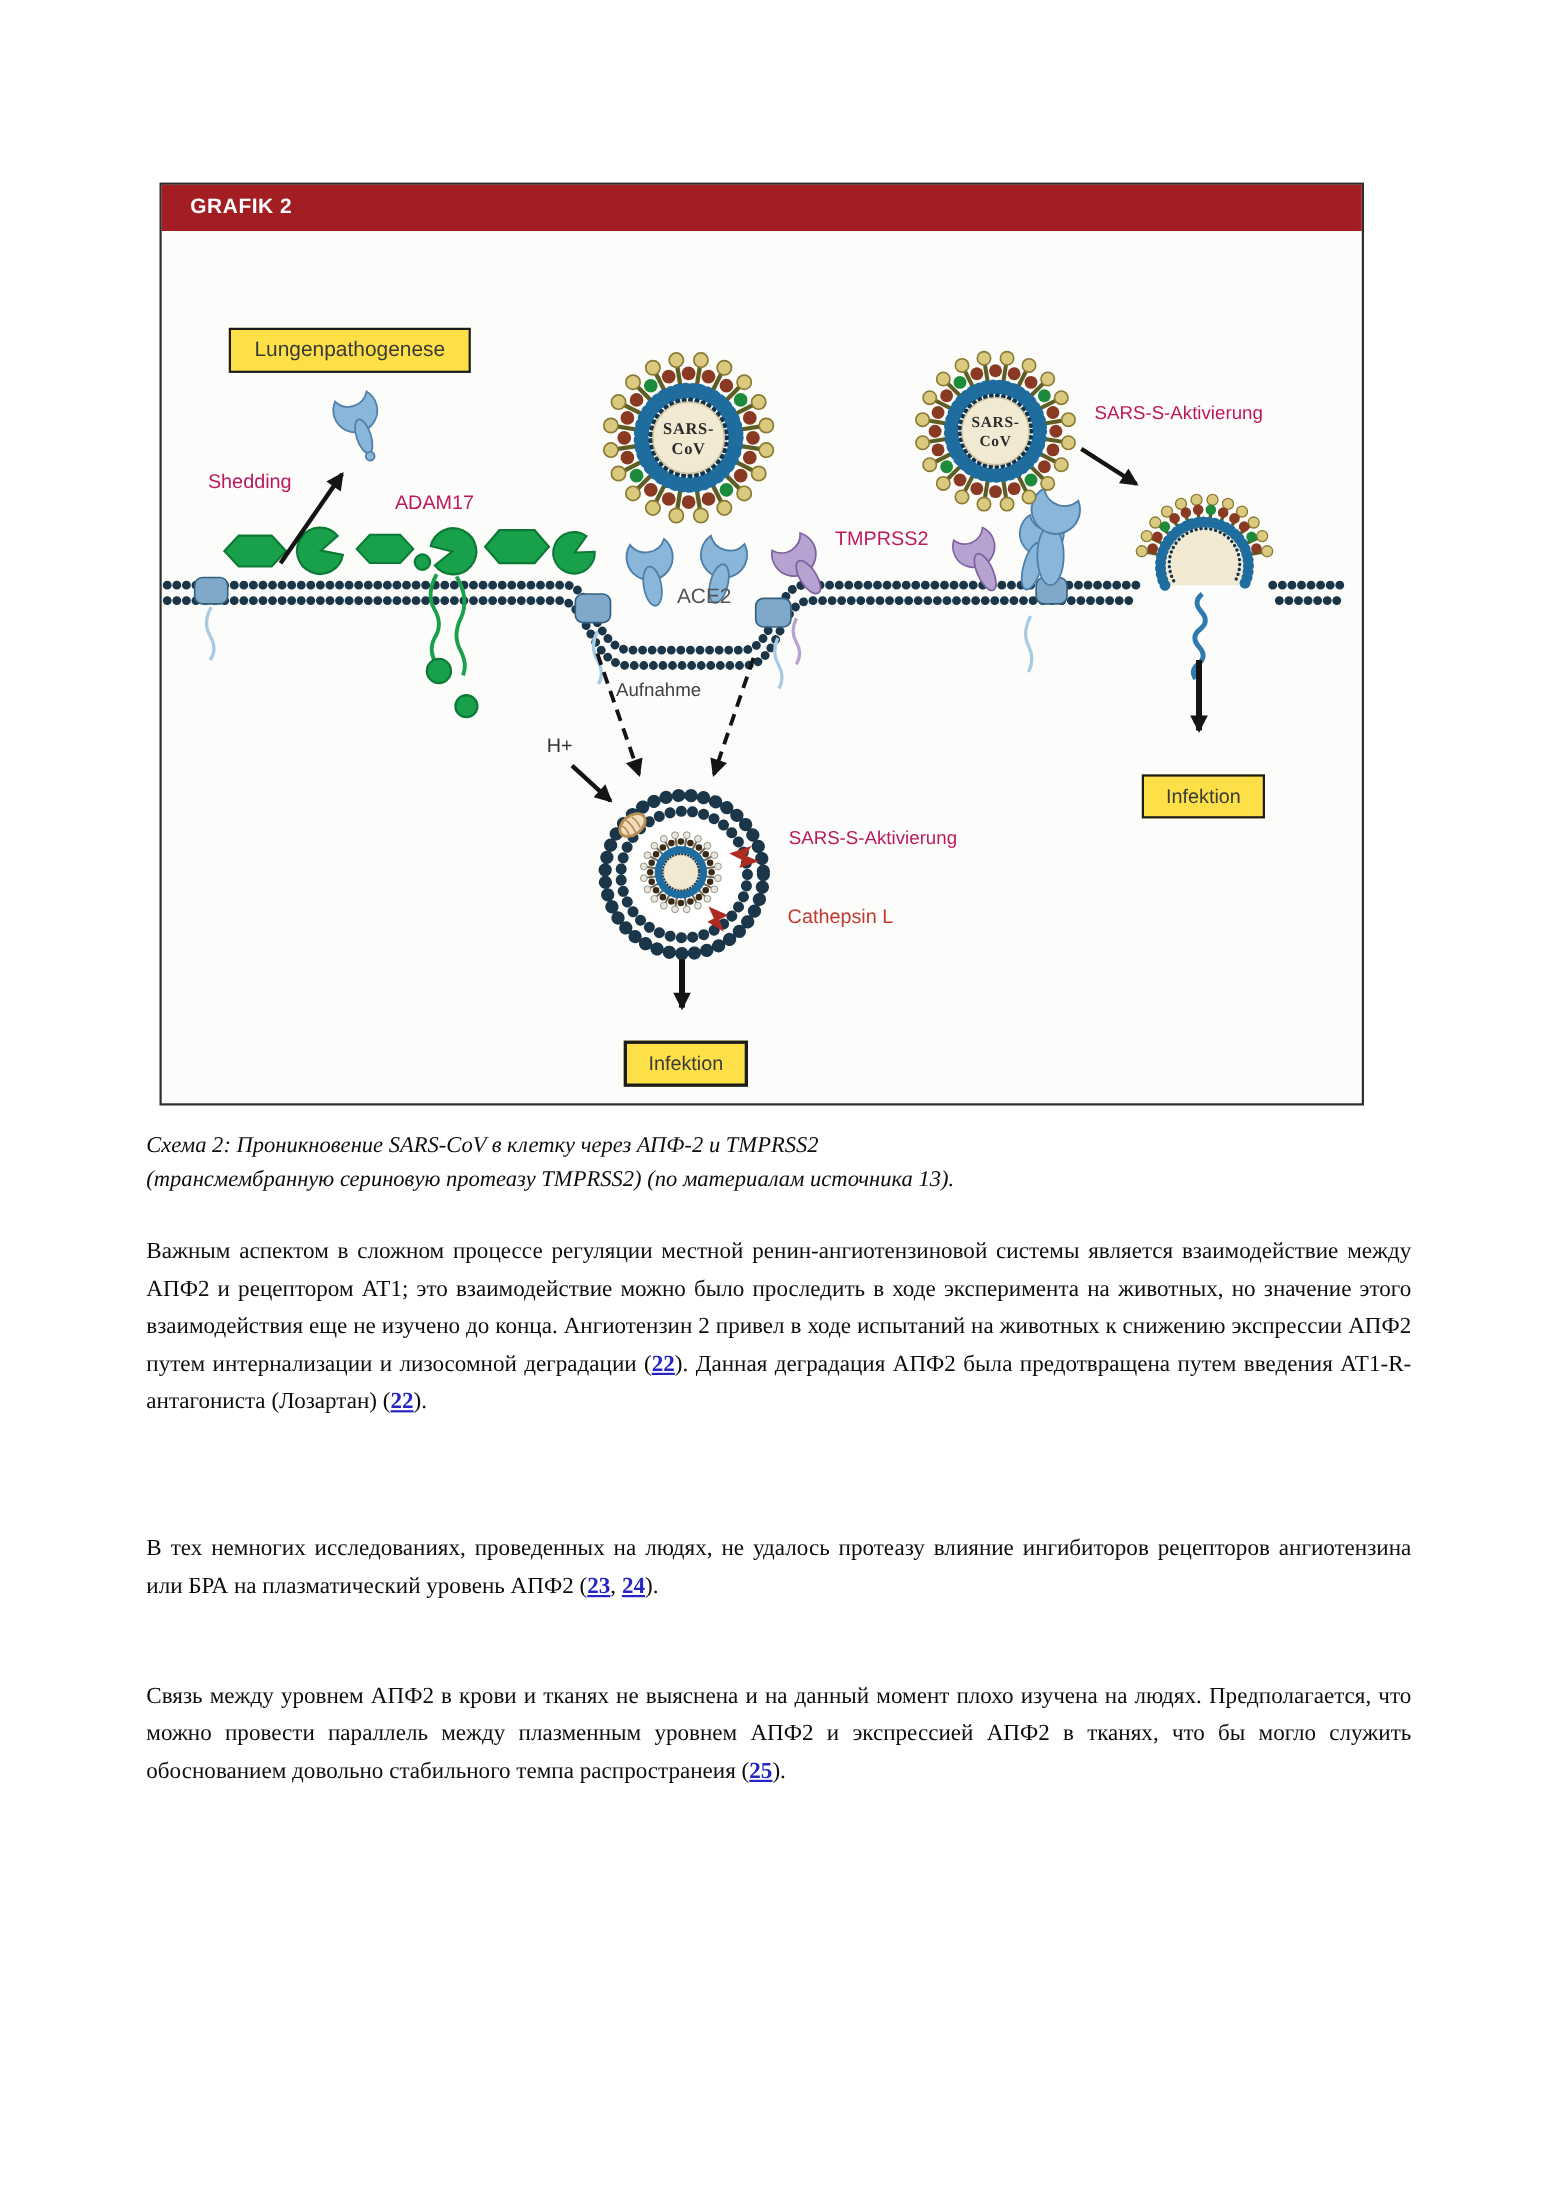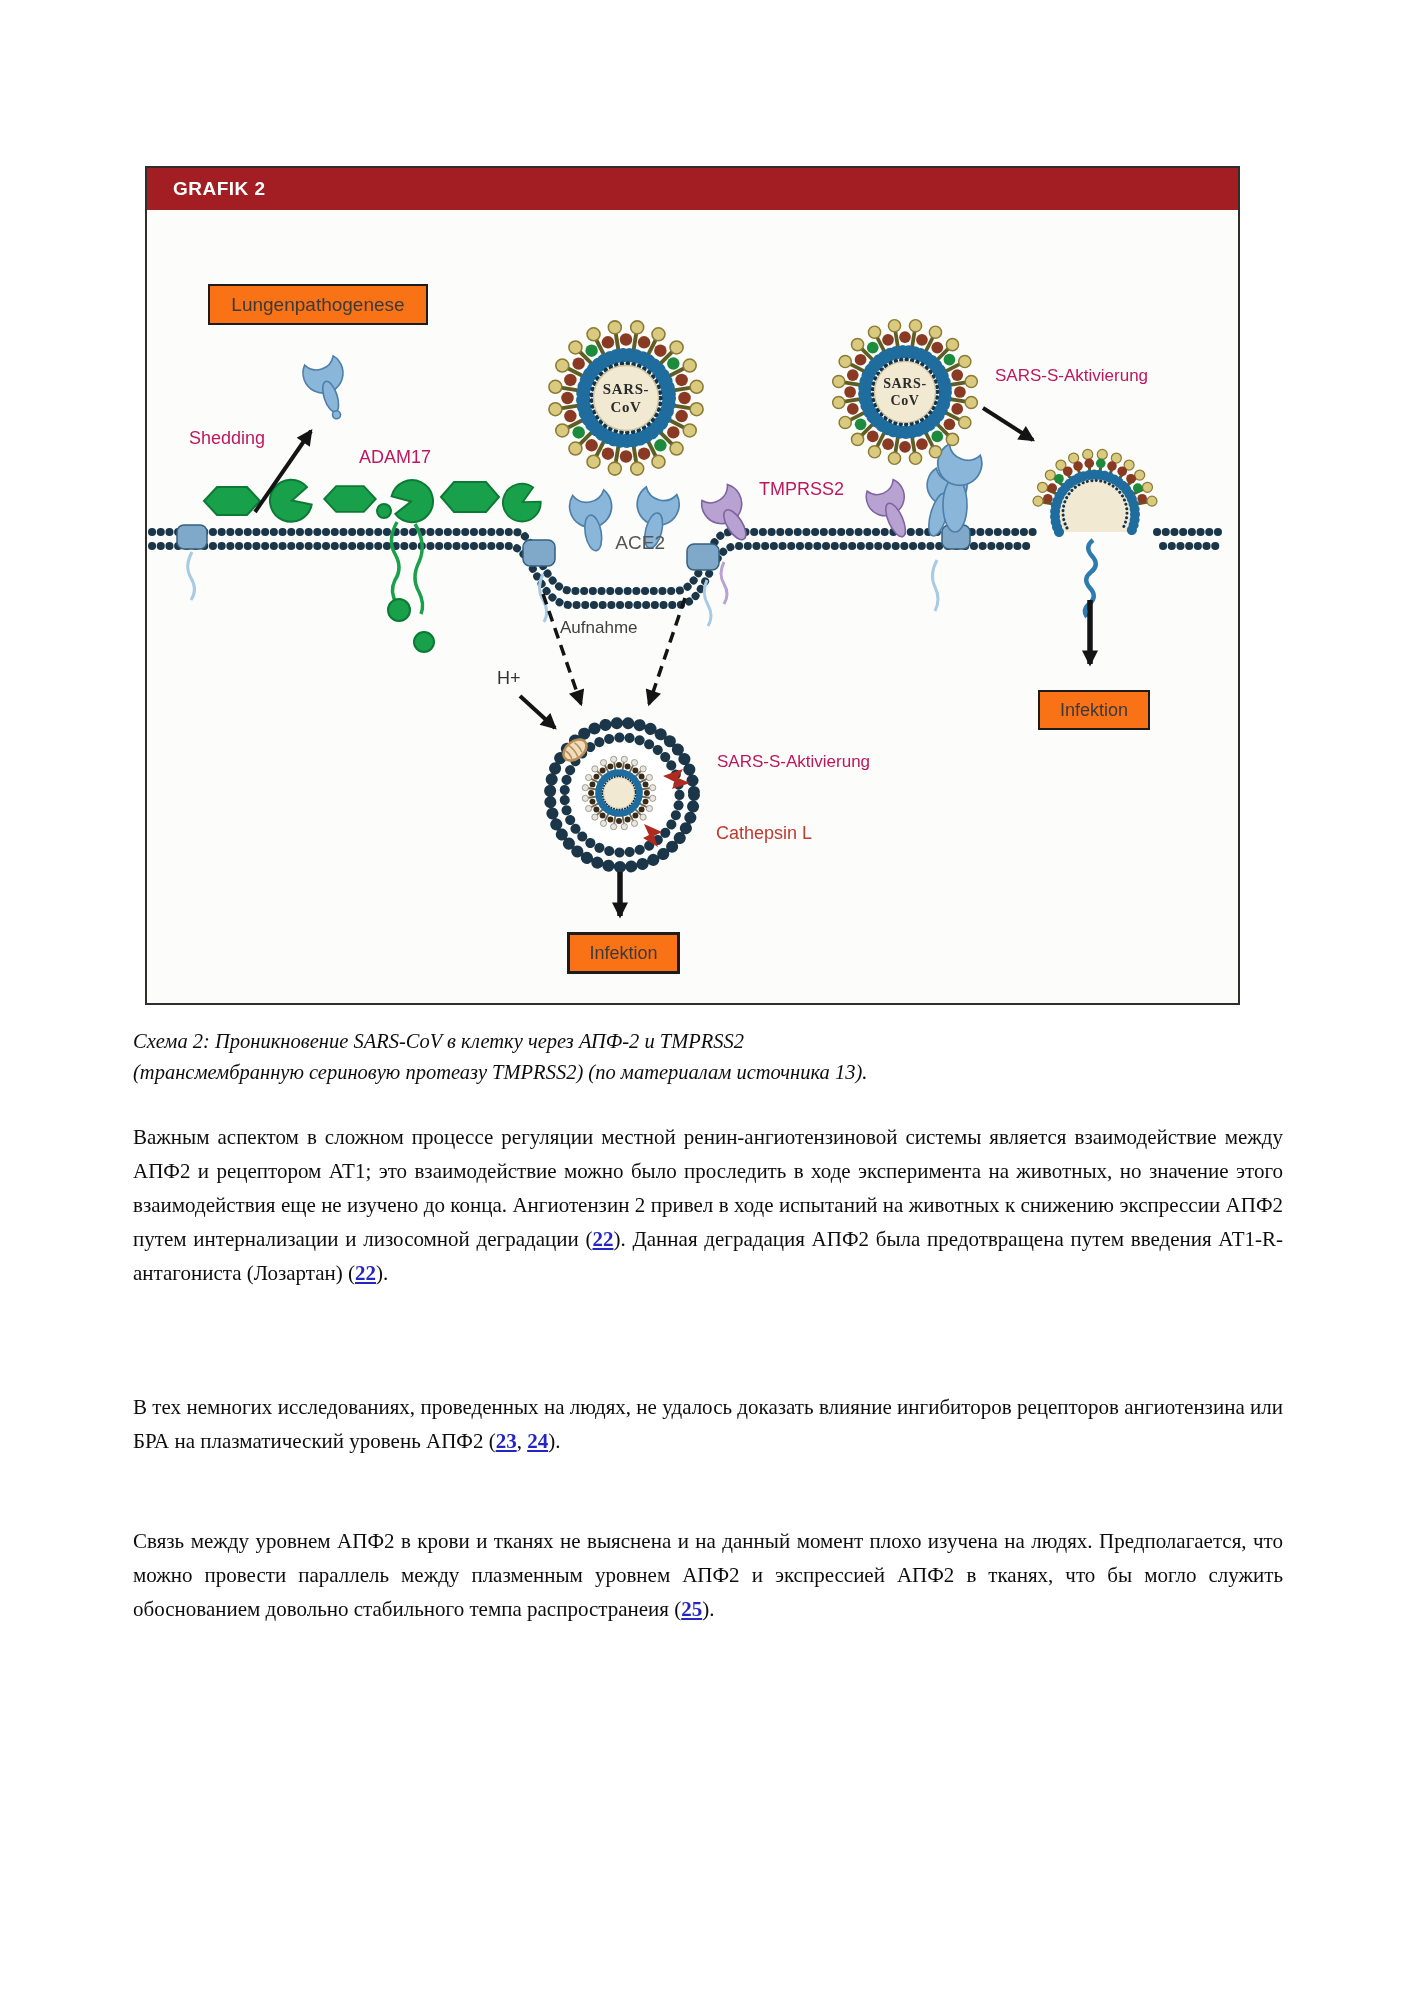--- a/index.html
+++ b/index.html
@@ -7,23 +7,23 @@
         font-family:"Liberation Serif",serif;border-radius:31px;}
 
   
   .figure{position:absolute;left:145px;top:166px;width:1095px;height:839px;
           border:2px solid #2e2e2e;box-sizing:border-box;background:#fcfcfb;}
   .fig-header{height:42px;background:var(--c-header,#A21E22);display:flex;align-items:center;}
   .fig-header span{color:#ffffff;font:bold 19px "Liberation Sans",sans-serif;padding-left:26px;letter-spacing:.5px;}
   .fig-body{position:relative;width:1091px;height:795px;}
   .fig-title{position:absolute;left:25px;top:14px;width:1045px;
              font:bold 17.5px/26px "Liberation Sans",sans-serif;color:#3c3c3c;}
-  .fig-box{position:absolute;border:2.5px solid #1c1c1c;background:#f97316;display:flex;
+  .fig-box{position:absolute;border:2.5px solid #1c1c1c;background:#fde047;display:flex;
            align-items:center;justify-content:center;
-           font:18px "Liberation Sans",sans-serif;color:#3a3a3a;box-sizing:border-box;}
+           font:18px "Liberation Sans",sans-serif;color:#3a3a3a;box-sizing:border-box;margin-top:14px;}
   #box-lungen{left:61px;top:74px;width:220px;height:41px;font-size:19px;}
   #box-inf-right{left:891px;top:480px;width:112px;height:40px;}
   #box-inf-bottom{left:420px;top:722px;width:113px;height:42px;border-width:3px;}
   .fig-label{position:absolute;font:17px "Liberation Sans",sans-serif;color:#be185d;white-space:nowrap;}
   #lab-shedding{left:42px;top:218px;font-size:18px;}
   #lab-adam17{left:212px;top:237px;font-size:18px;}
   #lab-ace2{left:428px;top:322px;width:90px;text-align:right;font-size:19px;color:#555;}
   #lab-tmprss2{left:612px;top:269px;font-size:18px;}
   #lab-ssa-right{left:848px;top:156px;}
   #lab-aufnahme{left:413px;top:408px;color:#3f3f3f;}
@@ -430,17 +430,17 @@
     </div>
   </div>
 
   <div class="caption">
     <div>Схема 2: Проникновение SARS-CoV в клетку через АПФ-2 и TMPRSS2</div>
     <div>(трансмембранную сериновую протеазу TMPRSS2) (по материалам источника 13).</div>
   </div>
 
   <p class="bp" id="p1"><span>Важным аспектом в сложном процессе регуляции местной ренин-ангиотензиновой системы является взаимодействие между АПФ2 и рецептором АТ1; это взаимодействие можно было проследить в ходе эксперимента на животных, но значение этого взаимодействия еще не изучено до конца. Ангиотензин 2 привел в ходе испытаний на животных к снижению экспрессии АПФ2 путем интернализации и лизосомной деградации (</span><a class="ref">22</a><span>). Данная деградация АПФ2 была предотвращена путем введения АТ1-R-антагониста (Лозартан) (</span><a class="ref">22</a><span>).</span></p>
 
-  <p class="bp" id="p2"><span>В тех немногих исследованиях, проведенных на людях, не удалось доказать влияние ингибиторов рецепторов ангиотензина или БРА на плазматический уровень АПФ2 (</span><a class="ref">23</a><span>, </span><a class="ref">24</a><span>).</span></p>
+  <p class="bp" id="p2"><span>В тех немногих исследованиях, проведенных на людях, не удалось протеазу влияние ингибиторов рецепторов ангиотензина или БРА на плазматический уровень АПФ2 (</span><a class="ref">23</a><span>, </span><a class="ref">24</a><span>).</span></p>
 
   <p class="bp" id="p3"><span>Связь между уровнем АПФ2 в крови и тканях не выяснена и на данный момент плохо изучена на людях. Предполагается, что можно провести параллель между плазменным уровнем АПФ2 и экспрессией АПФ2 в тканях, что бы могло служить обоснованием довольно стабильного темпа распространеия (</span><a class="ref">25</a><span>).</span></p>
 
 </div>
 
 </body></html>

